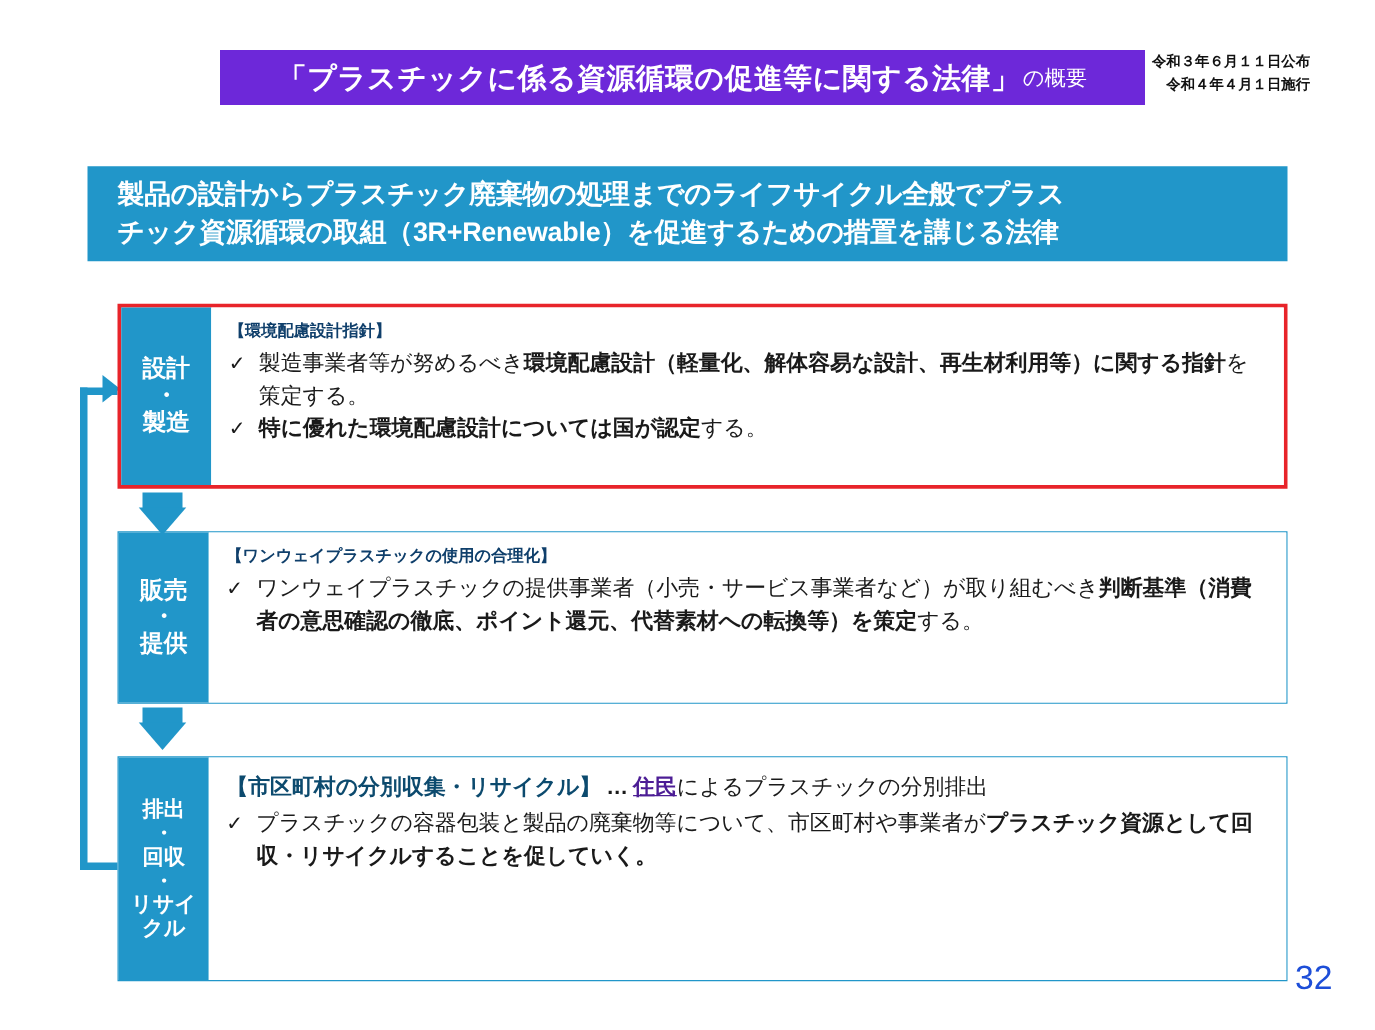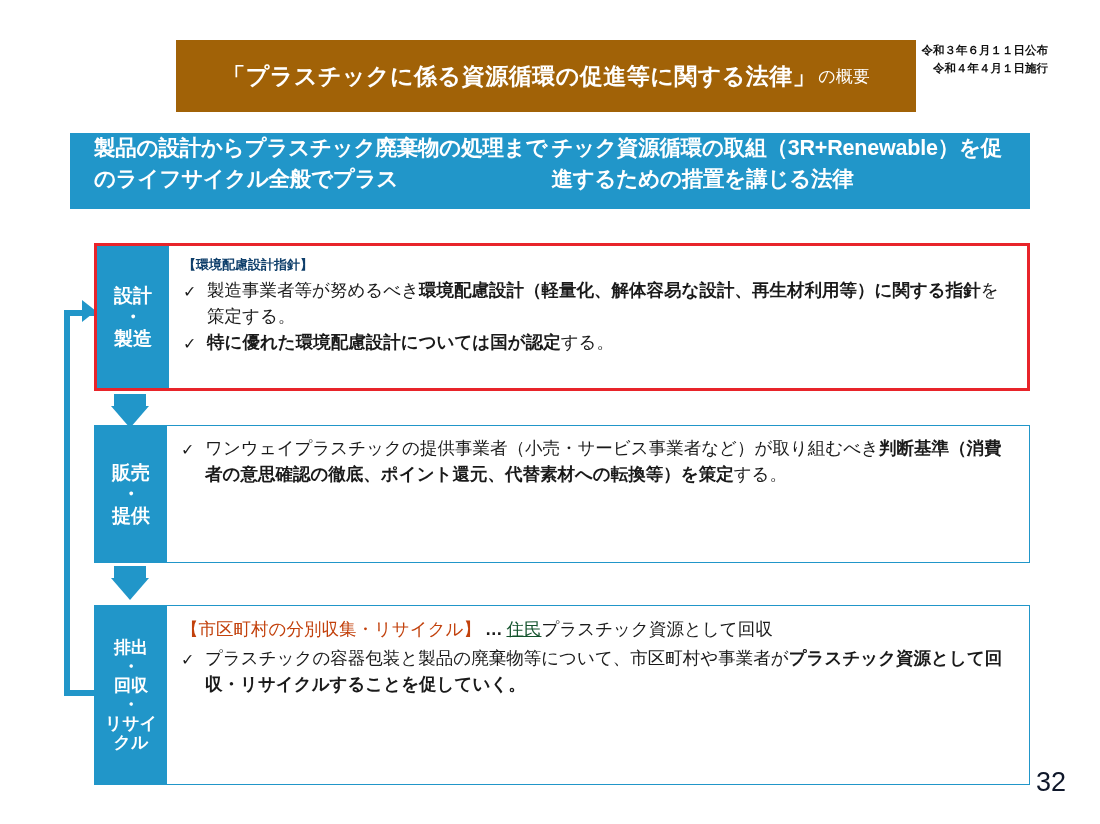--- a/index.html
+++ b/index.html
@@ -72,22 +72,22 @@
   }
   .logo-text span {
     display: block;
   }
 
   .title-bar {
     position: absolute;
     left: 118px;
     top: 0;
     width: 740px;
-    height: 72px;
-    background: #a16207;
+    height: 44px;
+    background: #6d28d9;
     display: flex;
     align-items: center;
     justify-content: center;
     color: #ffffff;
   }
   .title-bar .t-main {
     font-size: 23px;
     font-weight: bold;
     letter-spacing: .5px;
   }
@@ -112,23 +112,23 @@
   
   .banner {
     position: absolute;
     left: 70px;
     top: 133px;
     width: 960px;
     height: 76px;
     background: #2196c9;
     color: #ffffff;
     display: flex;
-    flex-direction: row;
+    flex-direction: column;
     justify-content: center;
-    padding: 0 24px;
+    padding: 12px 24px;
     box-sizing: border-box;
   }
   .banner div {
     font-size: 21.5px;
     font-weight: bold;
     line-height: 1.45;
     letter-spacing: -.2px;
   }
 
   
@@ -213,31 +213,31 @@
   }
 
   
   .r3-line {
     font-size: 17.5px;
     line-height: 1.5;
     color: #1a1a1a;
     margin-bottom: 2px;
   }
   .r3-line .lbl {
-    font-weight: normal;
-    color: #c2410c;
+    font-weight: bold;
+    color: #0c4a6e;
   }
   .r3-line .dots {
     color: #1a1a1a;
     font-weight: bold;
     padding: 0 4px;
   }
   .r3-line .em {
-    font-weight: normal;
-    color: #14532d;
+    font-weight: bold;
+    color: #4c1d95;
     text-decoration: underline;
   }
 
   
   .arrow-down {
     position: absolute;
     width: 0;
     height: 0;
     border-left: 19px solid transparent;
     border-right: 19px solid transparent;
@@ -273,21 +273,21 @@
     border-top: 11px solid transparent;
     border-bottom: 11px solid transparent;
     border-left: 14px solid #2196c9;
   }
 
   .page-num {
     position: absolute;
     right: 34px;
     bottom: 26px;
     font-size: 27px;
-    color: #0f172a;
+    color: #1d4ed8;
   }
 </style>
 </head>
 <body>
 
 <div class="header">
 
   <div class="title-bar">
     <span class="t-main">「プラスチックに係る資源循環の促進等に関する法律」</span>
       <span class="t-sub">の概要</span>
@@ -329,20 +329,21 @@
 <div class="arrow-stem" id="arrow1-stem"></div>
 <div class="arrow-down" id="arrow1-head"></div>
 
 <div class="row" id="row2">
   <div class="row-label">
     <span>販売</span>
     <span>・</span>
     <span>提供</span>
   </div>
   <div class="row-body">
+    <div class="head-line">【ワンウェイプラスチックの使用の合理化】</div>
     <div class="bullet">
       <span class="check">✓</span>
       <span class="txt"><span>ワンウェイプラスチックの提供事業者（小売・サービス事業者など）が取り組むべき</span><b class="bold">判断基準（消費者の意思確認の徹底、ポイント還元、代替素材への転換等）を策定</b><span>する。</span></span>
     </div>
   </div>
 </div>
 
 <div class="arrow-stem" id="arrow2-stem"></div>
 <div class="arrow-down" id="arrow2-head"></div>
 
@@ -350,21 +351,21 @@
   <div class="row-label small">
     <span>排出</span>
     <span>・</span>
     <span>回収</span>
     <span>・</span>
     <span>リサイ</span>
     <span>クル</span>
   </div>
   <div class="row-body">
     <div class="r3-line">
-      <span class="lbl">【市区町村の分別収集・リサイクル】</span><span class="dots">…</span><span class="em">住民</span><span>プラスチック資源として回収</span>
+      <span class="lbl">【市区町村の分別収集・リサイクル】</span><span class="dots">…</span><span class="em">住民</span><span>によるプラスチックの分別排出</span>
     </div>
     <div class="bullet" style="margin-top:4px;">
       <span class="check">✓</span>
       <span class="txt"><span>プラスチックの容器包装と製品の廃棄物等について、市区町村や事業者が</span><b class="bold">プラスチック資源として回収・リサイクルすることを促していく。</b></span>
     </div>
   </div>
 </div>
 
 <div class="page-num">32</div>
 

